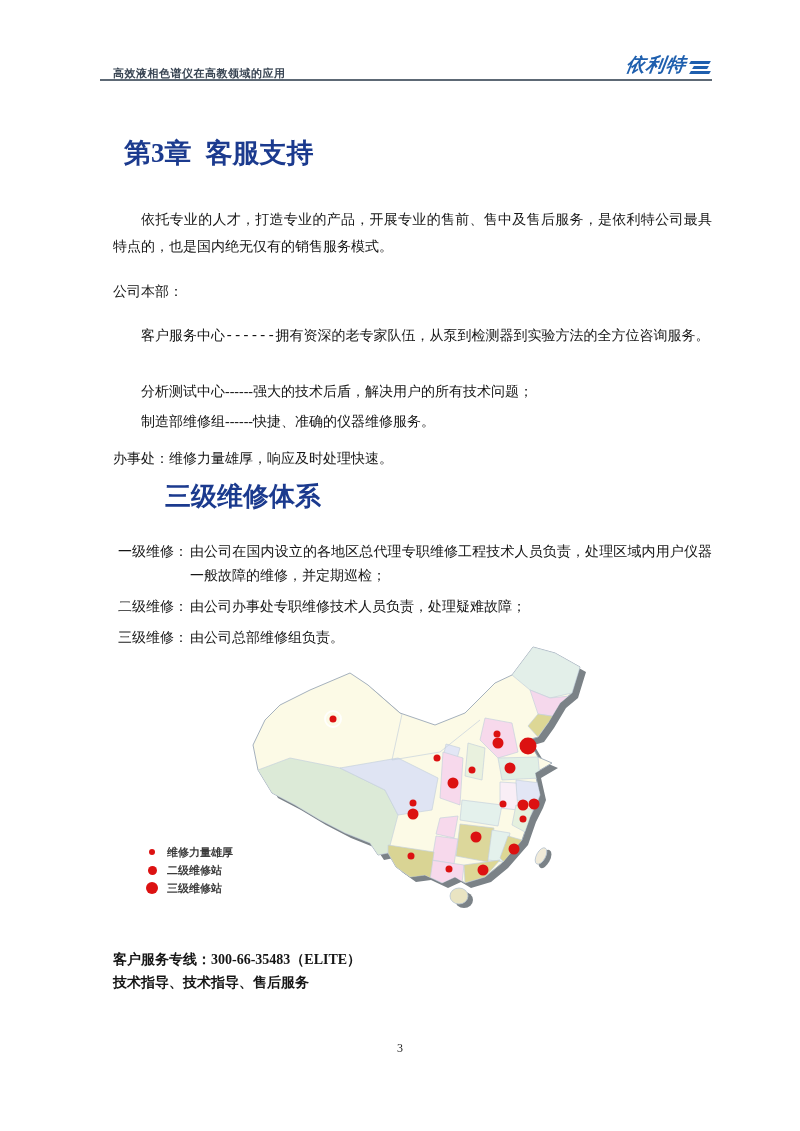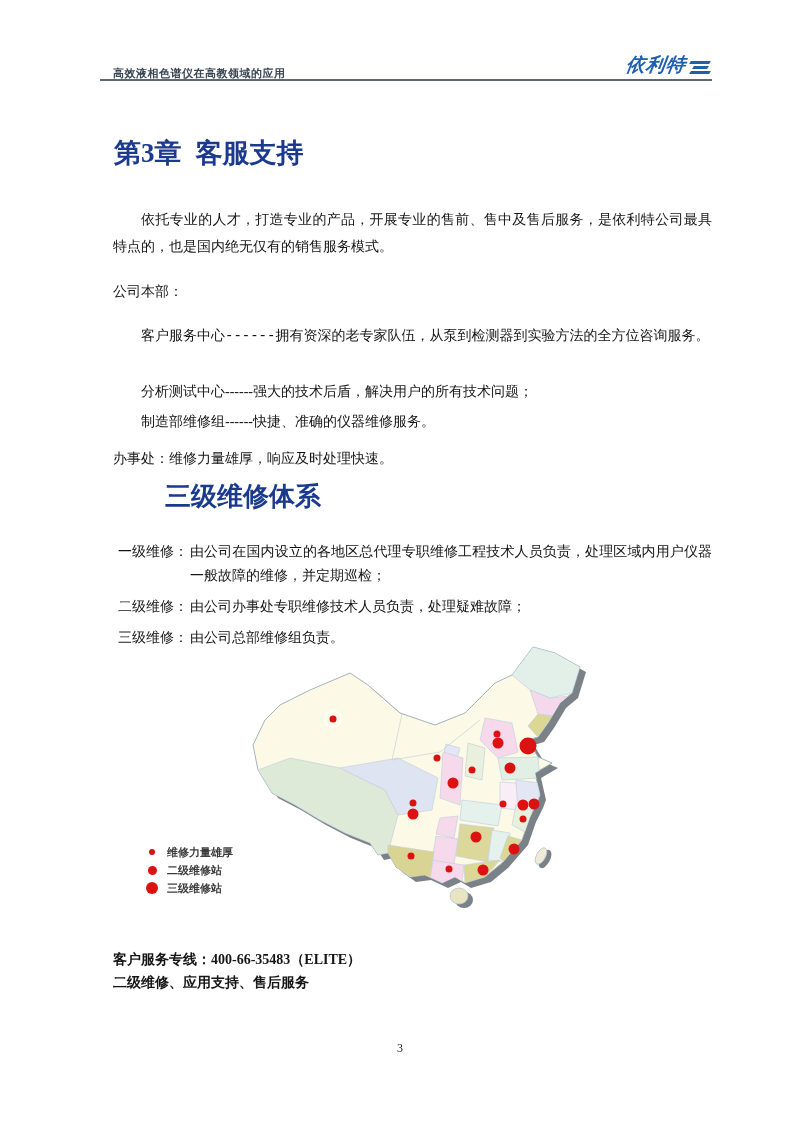--- a/index.html
+++ b/index.html
@@ -12,21 +12,21 @@
   .header-title{left:113px;top:57px;font-size:11px;font-weight:bold;color:#3a4654;letter-spacing:.5px;margin-top:9px;}
   .logo{left:606px;top:52px;width:104px;height:26px;display:flex;align-items:center;justify-content:flex-end;gap:4px;}
   .logo-text{font-size:19px;font-weight:bold;font-style:italic;color:var(--logo-blue);transform:skewX(-8deg);letter-spacing:1px;}
   .logo-bars{display:flex;flex-direction:column;gap:2px;margin-top:4px;}
   .logo-bars i{display:block;height:3px;background:var(--logo-blue);transform:skewX(-30deg);}
   .logo-bars i:nth-child(1){width:20px;}
   .logo-bars i:nth-child(2){width:15px;margin-left:3px;}
   .logo-bars i:nth-child(3){width:20px;}
   .header-rule{left:100px;top:79px;width:612px;height:2px;background:#5d6975;}
   
-  .chapter{left:114px;top:135px;font-size:27px;font-weight:bold;color:var(--navy);}
+  .chapter{left:124px;top:135px;font-size:27px;font-weight:bold;color:var(--navy);}
   .chapter .gap{display:inline-block;width:14px;}
   .section-title{left:165px;top:479px;font-size:26px;font-weight:bold;color:var(--navy);}
   
   .body-text{font-size:14px;line-height:27px;color:#151515;}
   .intro{left:113px;top:192px;width:599px;text-indent:2em;text-align:justify;}
   .hq-label{left:113px;top:264px;}
   .hq-item-0{left:113px;top:309px;text-indent:2em;width:620px;font-family:Liberation Mono, monospace;}
   .hq-item-1{left:113px;top:364px;text-indent:2em;width:620px;}
   .hq-item-2{left:113px;top:394px;text-indent:2em;width:620px;}
   .office{left:113px;top:431px;width:620px;}
@@ -169,17 +169,17 @@
       <div class="legend-row">
         <span class="legend-dot medium"></span>
         <span>二级维修站</span>
       </div>
       <div class="legend-row">
         <span class="legend-dot large"></span>
         <span>三级维修站</span>
       </div>
     </div>
 
-  <p class="abs hotline">客户服务专线：400-66-35483（ELITE）</p>
-  <p class="abs services">二级维修、应用支持、售后服务</p>
+  <p class="abs hotline">客户服务专线：300-66-35483（ELITE）</p>
+  <p class="abs services">技术指导、技术指导、售后服务</p>
   <div class="abs page-number">3</div>
 
 </div>
 
 </body></html>

